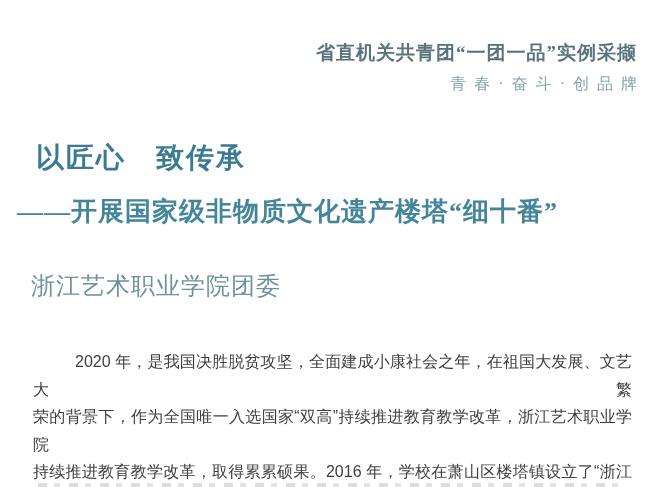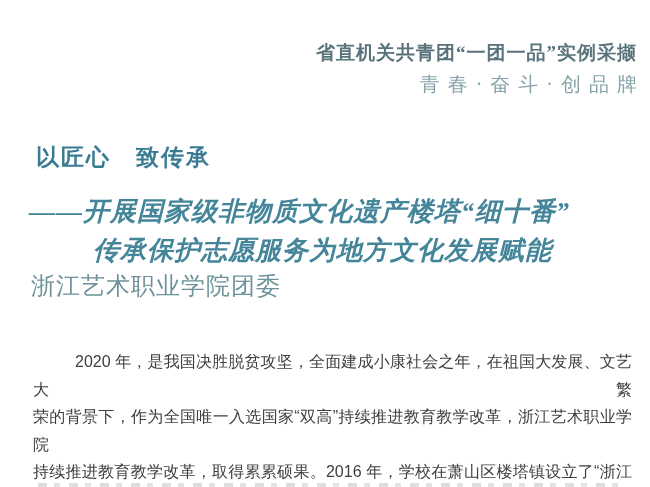--- a/index.html
+++ b/index.html
@@ -27,52 +27,51 @@
     font-family: "Liberation Serif", "DejaVu Serif", serif;
     font-weight: 700;
     font-size: 19px;
     line-height: 24px;
     color: #58737a;
     letter-spacing: 1px;
   }
   .masthead-slogan {
     margin-top: 9px;
     font-family: "Liberation Serif", "DejaVu Serif", serif;
-    font-size: 20px;
+    font-size: 16px;
     line-height: 20px;
     color: #86a4aa;
     letter-spacing: 8px;
     margin-right: -8px; 
   }
 
   
   .article-title {
     position: absolute;
     left: 36px;
     top: 141px;
     font-family: "Liberation Serif", "DejaVu Serif", serif;
     font-weight: 700;
-    font-size: 23px;
+    font-size: 28px;
     line-height: 34px;
     color: #3a7b93;
     letter-spacing: 2px;
     white-space: pre;
   }
   .article-subtitle {
     position: absolute;
-    left: 29px;
+    left: 17px;
     top: 192px;
     width: 600px;
     font-family: "Liberation Serif", "DejaVu Serif", serif;
     font-weight: 700;
     font-size: 26px;
     line-height: 39px;
     color: #44859a;
     letter-spacing: 1px;
-    font-style: italic;
   }
   .subtitle-line-2 {
     padding-left: 64px;
   }
   .article-author {
     position: absolute;
     left: 31px;
     top: 274px;
     font-family: "Liberation Serif", "DejaVu Serif", serif;
     font-size: 24px;
@@ -120,21 +119,20 @@
 
   <div class="masthead">
     <div class="masthead-tagline">省直机关共青团“一团一品”实例采撷</div>
     <div class="masthead-slogan">青春·奋斗·创品牌</div>
   </div>
 
   <div class="article-title">以匠心　致传承</div>
 
   <div class="article-subtitle">
     <div class="subtitle-line-1">——开展国家级非物质文化遗产楼塔“细十番”</div>
-    <div class="subtitle-line-2">传承保护志愿服务为地方文化发展赋能</div>
   </div>
 
   <div class="article-author">浙江艺术职业学院团委</div>
 
   <div class="body-text">
     <div class="body-line first">2020 年，是我国决胜脱贫攻坚，全面建成小康社会之年，在祖国大发展、文艺大繁</div>
     <div class="body-line">荣的背景下，作为全国唯一入选国家“双高”持续推进教育教学改革，浙江艺术职业学院</div>
     <div class="body-line">持续推进教育教学改革，取得累累硕果。2016 年，学校在萧山区楼塔镇设立了“浙江艺</div>
 
   </div>

